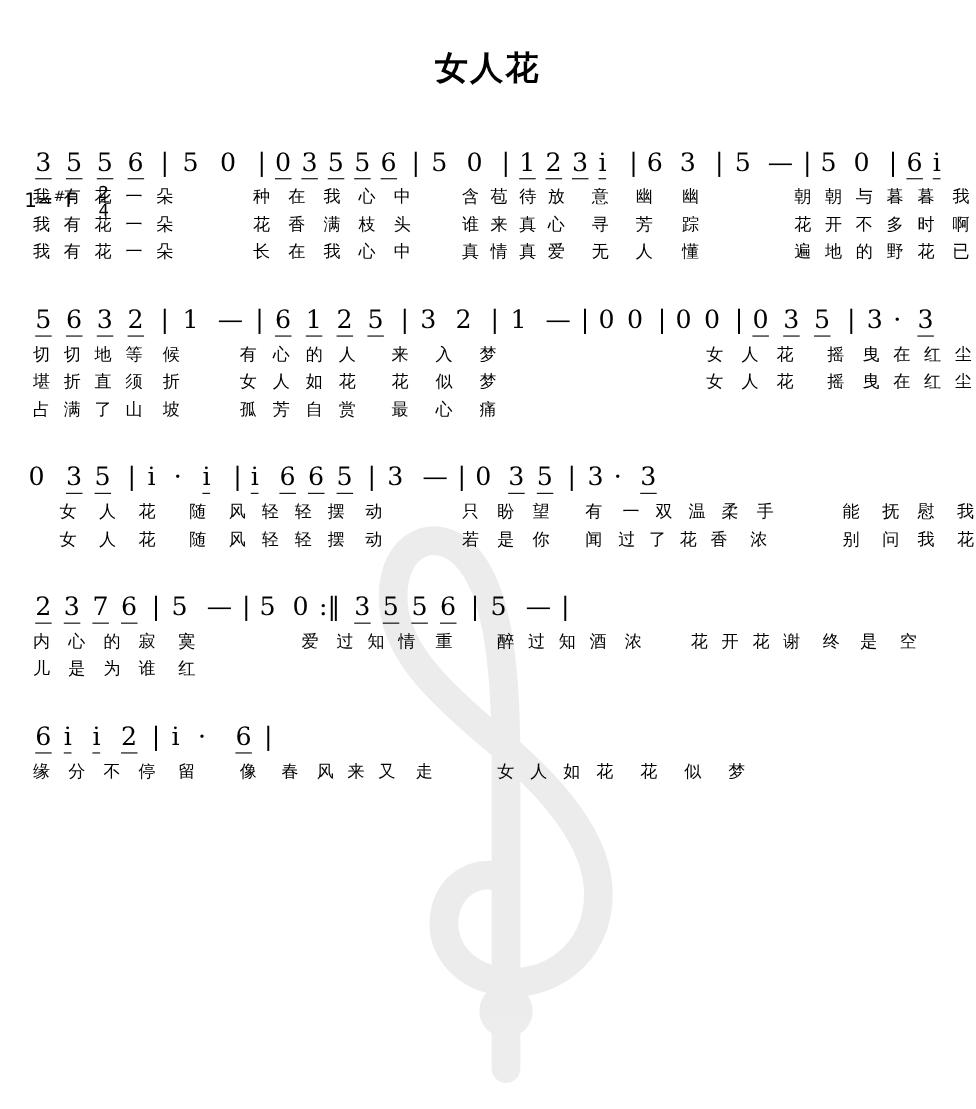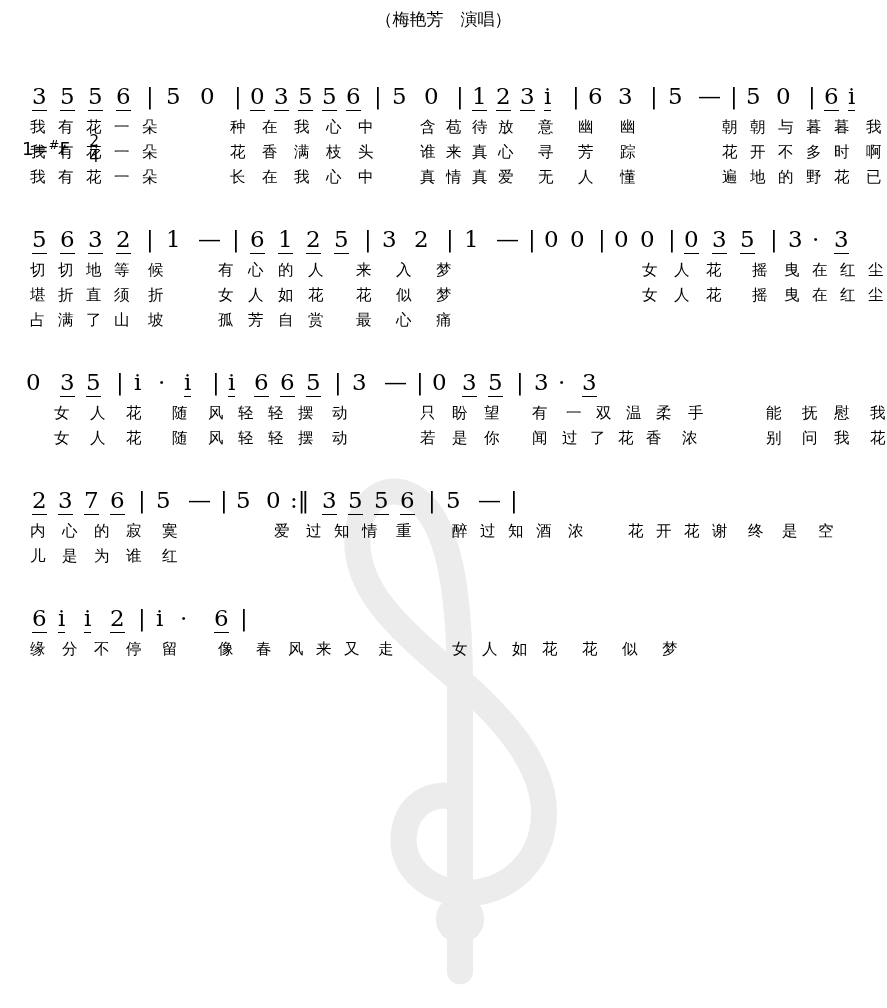--- a/index.html
+++ b/index.html
@@ -86,21 +86,21 @@
 </head>
 <body>
 
 <svg class="watermark" viewBox="0 0 200 300">
   <path d="M100 290 C100 240 100 190 100 140 C100 90 95 55 80 40 C65 25 45 35 45 60 C45 85 65 105 95 130 C125 155 145 180 145 205 C145 235 120 250 100 248 C80 246 68 232 70 216 C72 200 86 193 98 197" fill="none" stroke="#000" stroke-width="14" stroke-linecap="round"></path>
   <circle cx="100" cy="262" r="13" fill="#000"></circle>
 </svg>
 
 <div class="sheet">
 
-  <div class="subtitle">（梅艳芳　演唱）</div>
+  <div class="title">女人花</div>
 
 
   <div class="keysig">
     <span>1=</span><span class="sharp">#</span><span>F</span>
     <span class="frac">
       <span class="num">2</span>
       <span class="den">4</span>
     </span>
   </div>
 

